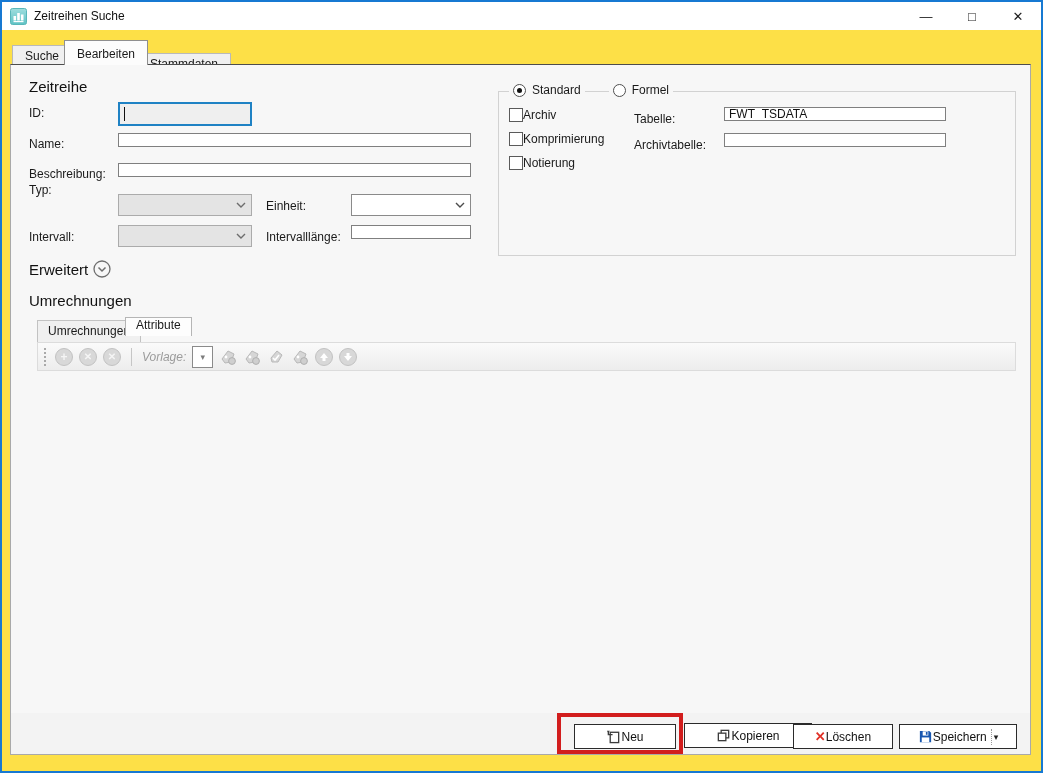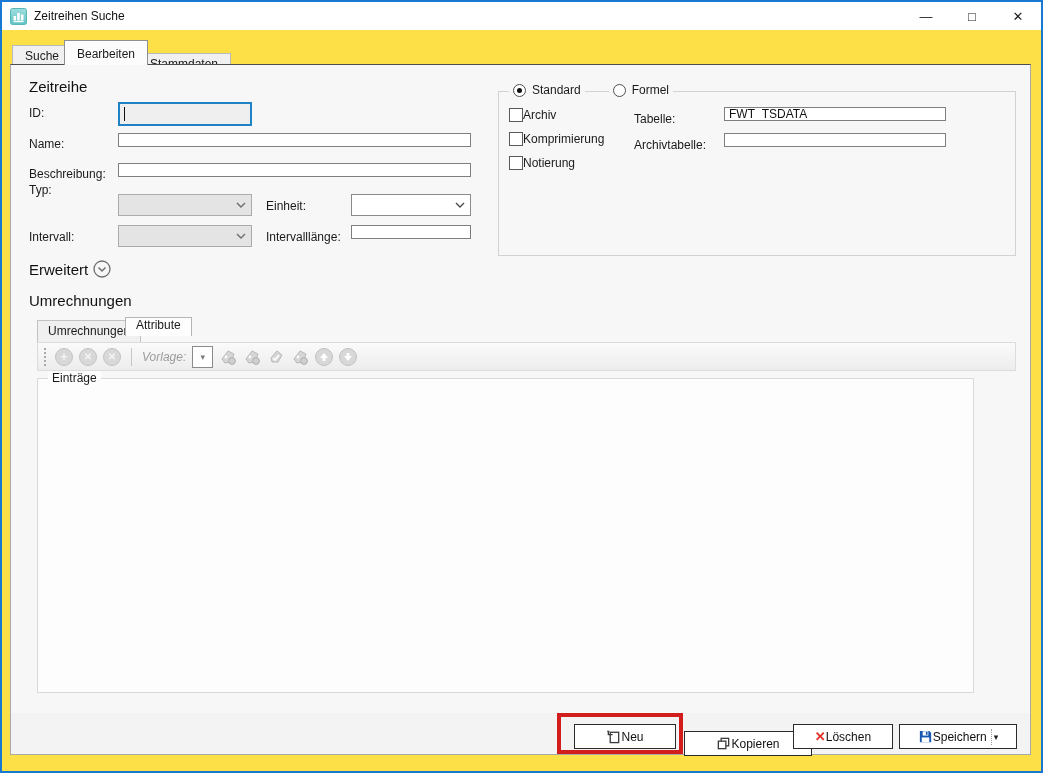--- a/index.html
+++ b/index.html
@@ -227,37 +227,34 @@
             <path d="M5 1 L9 6 H6.5 V9 H3.5 V6 H1 Z" fill="#fff"></path>
           </svg>
       </span>
       <span class="tb-circle" style="font-size:11px; font-weight:normal;">
         <svg width="10" height="10" viewBox="0 0 10 10">
             <path d="M5 9 L1 4 H3.5 V1 H6.5 V4 H9 Z" fill="#fff"></path>
           </svg>
       </span>
     </div>
 
-    <div class="entries" style="left:26px; top:313px; width:937px; height:315px;">
-      <span class="entries-label">Einträge</span>
-    </div>
 
     <div class="footer-divider" style="top:651px;"></div>
     <div class="footer">
 
       <div class="btn" style="left:563px; top:11px; width:102px;">
         <svg viewBox="0 0 16 16">
           <rect x="4.5" y="3.5" width="9" height="11" fill="none" stroke="#3c3c3c" stroke-width="1.4"></rect>
           <path d="M7 6 L2.5 6 L2.5 2.5" fill="none" stroke="#3c3c3c" stroke-width="1.4"></path>
           <path d="M2.5 2.5 L1 5 H4 Z" fill="#3c3c3c" transform="rotate(180 2.5 3.4)"></path>
         </svg>
         <span>Neu</span>
       </div>
 
-      <div class="btn" style="left:673px; top:18px; width:128px;">
+      <div class="btn" style="left:673px; top:10px; width:128px;">
         <svg viewBox="0 0 16 16">
           <rect x="5.5" y="2.5" width="8" height="8" fill="none" stroke="#3c3c3c" stroke-width="1.4"></rect>
           <rect x="2.5" y="5.5" width="8" height="8" fill="#fff" stroke="#3c3c3c" stroke-width="1.4"></rect>
         </svg>
         <span>Kopieren</span>
       </div>
 
       <div class="btn" style="left:782px; top:11px; width:100px;">
         <span class="x-glyph">✕</span>
         <span>Löschen</span>

